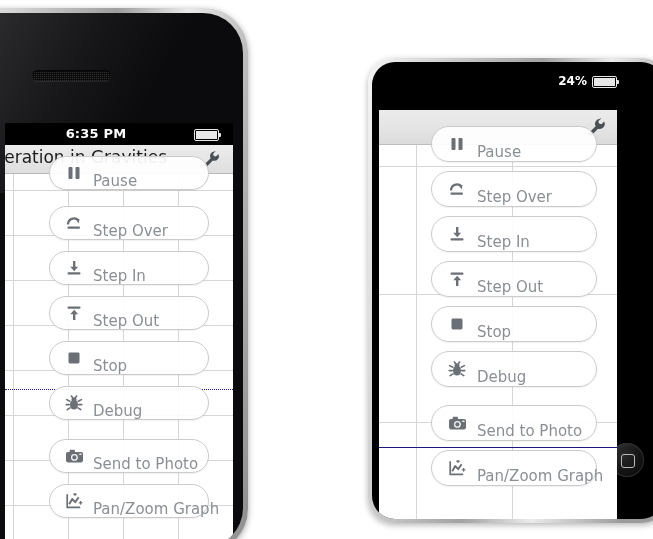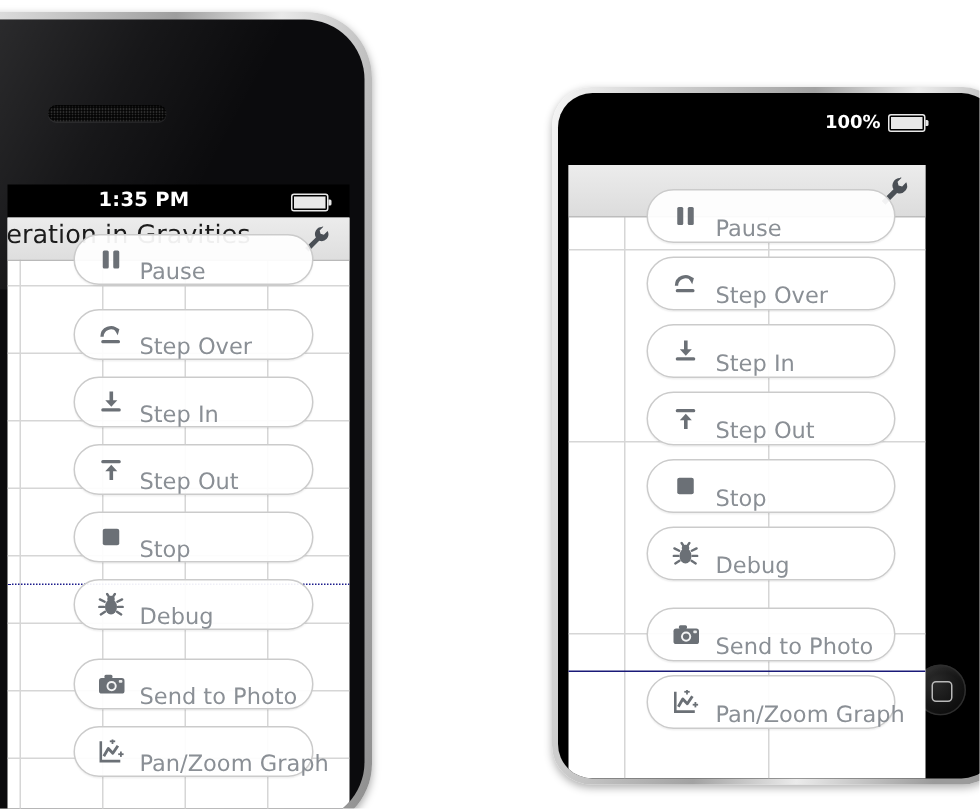--- a/index.html
+++ b/index.html
@@ -159,21 +159,21 @@
 </head>
 <body>
 
 <div class="device" id="phone">
   <div class="glass">
     <div class="glassShine"></div>
 
     <div id="speaker"></div>
 
     <div class="statusbar">
-      <div class="clock">1:35 PM</div>
+      <div class="clock">6:35 PM</div>
       <div class="batt">
           <i></i>
         </div>
     </div>
 
     <div class="screen">
 
       <div class="grid">
         <div class="gl h" style="top:17px"></div>
         <div class="gl h" style="top:62px"></div>
@@ -297,21 +297,21 @@
 
       </div>
     </div>
   </div>
 </div>
 
 <div class="device" id="pad">
   <div class="glass">
 
     <div class="statusbar">
-      <div class="pct">100%</div>
+      <div class="pct">24%</div>
       <div class="batt">
           <i></i>
         </div>
     </div>
 
     <div id="padHome"></div>
 
     <div class="screen">
 
       <div class="grid">

